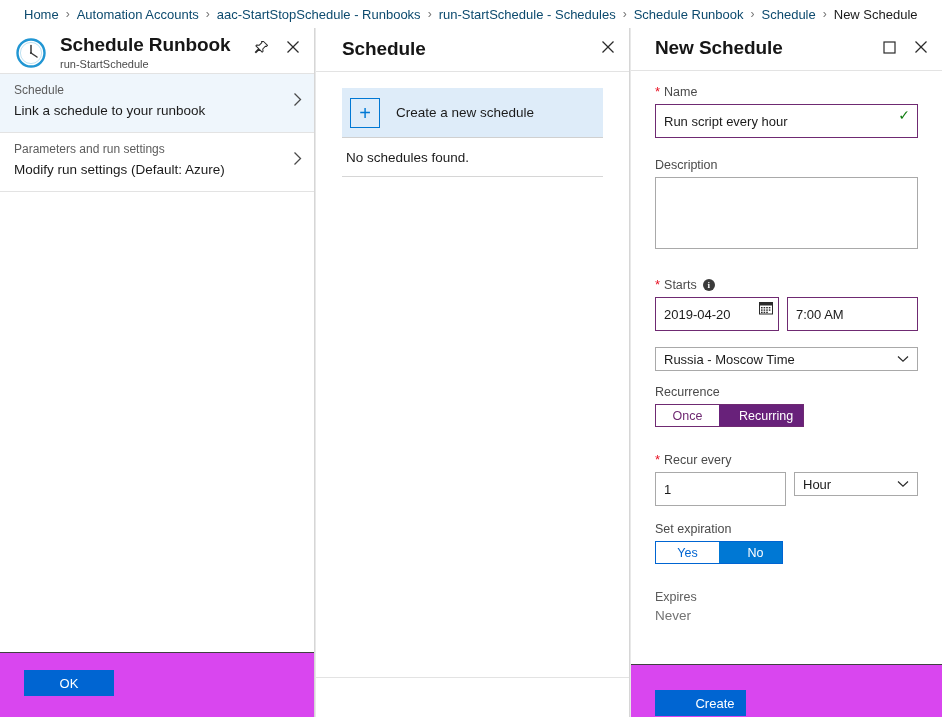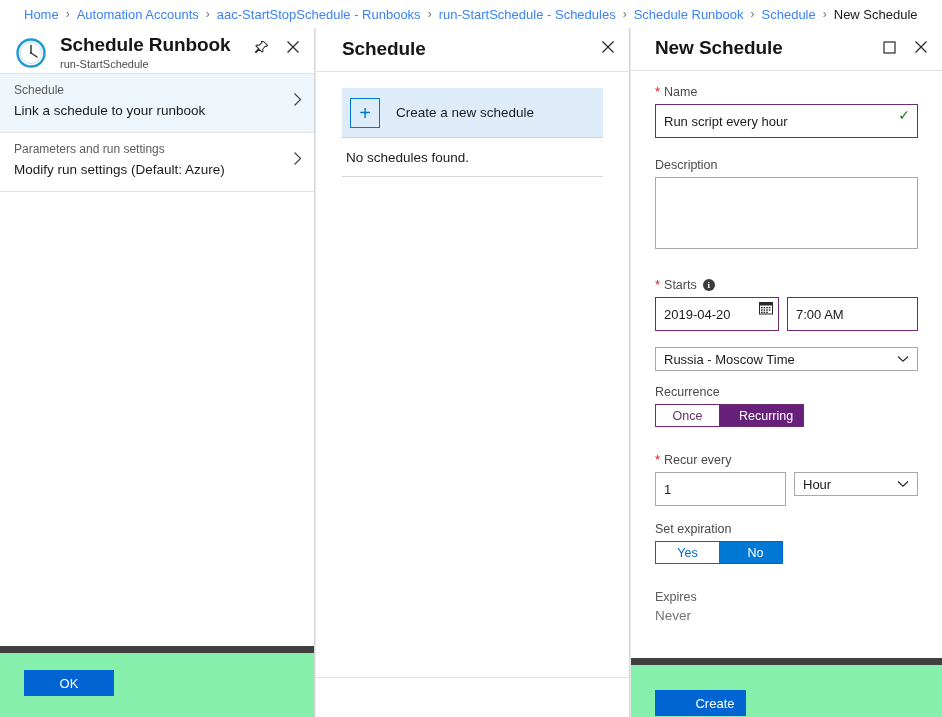--- a/index.html
+++ b/index.html
@@ -23,21 +23,21 @@
     left: 0; top: 0;
     width: 942px; height: 28px;
     display: flex;
     align-items: center;
     padding-left: 24px;
     box-sizing: border-box;
     background: #ffffff;
     white-space: nowrap;
   }
   .crumb {
-    color: #3b82f6;
+    color: #0c4a6e;
     font-size: 13px;
     cursor: pointer;
   }
   .crumb.current {
     color: #1b1b1b;
     cursor: default;
   }
   .crumb-sep {
     color: #767676;
     font-size: 12px;
@@ -135,22 +135,22 @@
     right: 12px;
     top: 18px;
     color: #4a4a4a;
   }
 
   
   .footer {
     position: absolute;
     left: 0;
     right: 0;
-    border-top: 7px solid #404040;
-    background: #86efac;
+    border-top: 1px solid #404040;
+    background: #d946ef;
   }
   #footer-left  { bottom: 0; height: 64px; }
   #footer-right { bottom: 0; height: 52px; }
   .blue-btn {
     position: absolute;
     background: #0065d2;
     color: #ffffff;
     border: none;
     font-family: "Liberation Sans", sans-serif;
     font-size: 13px;

